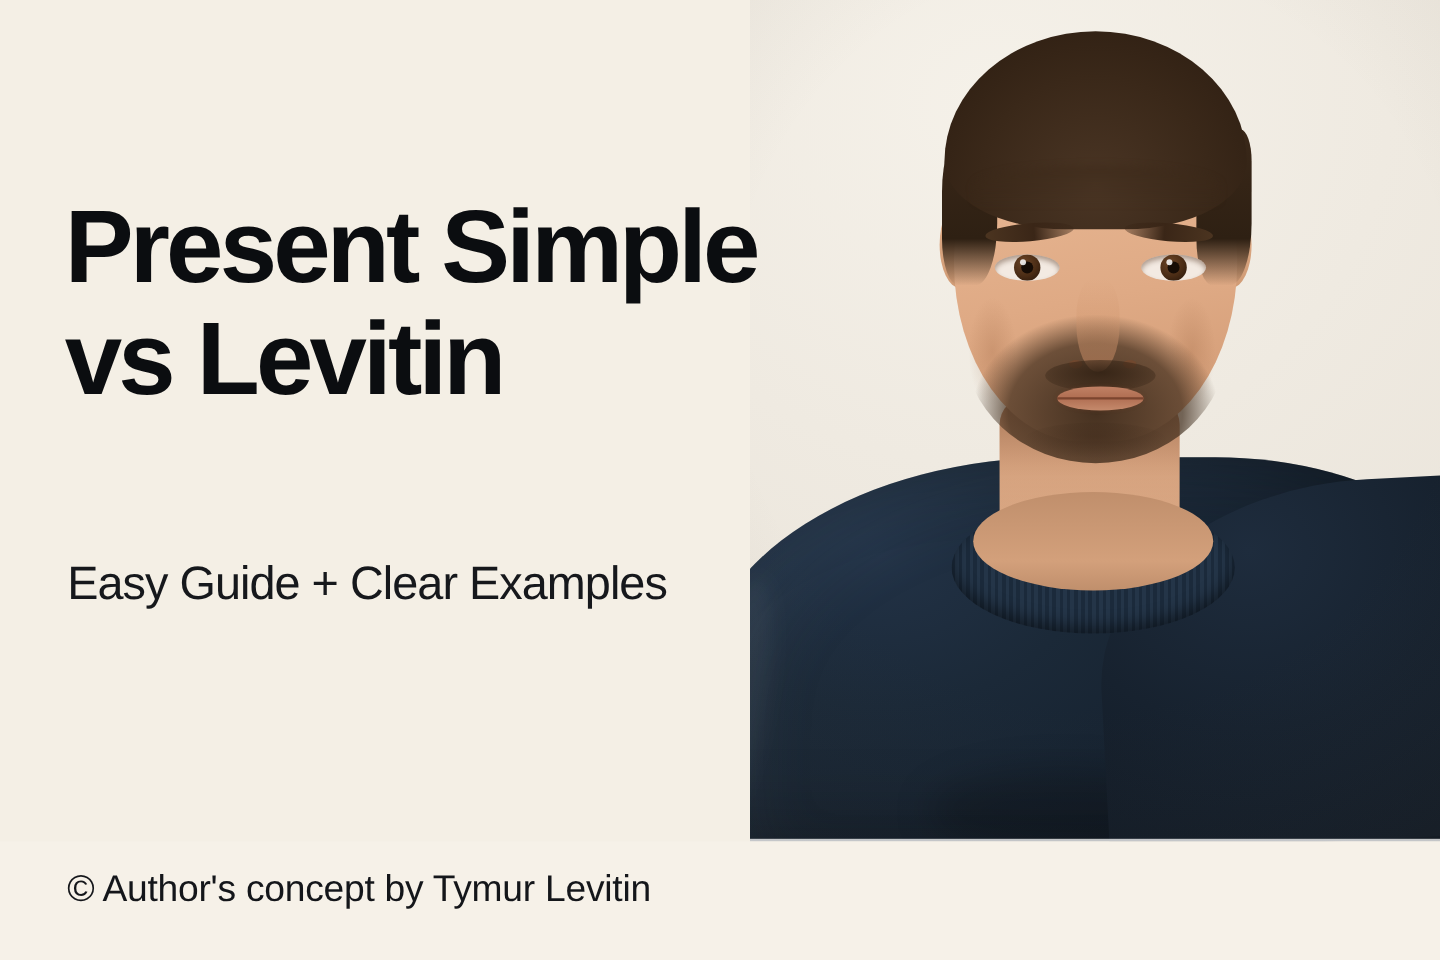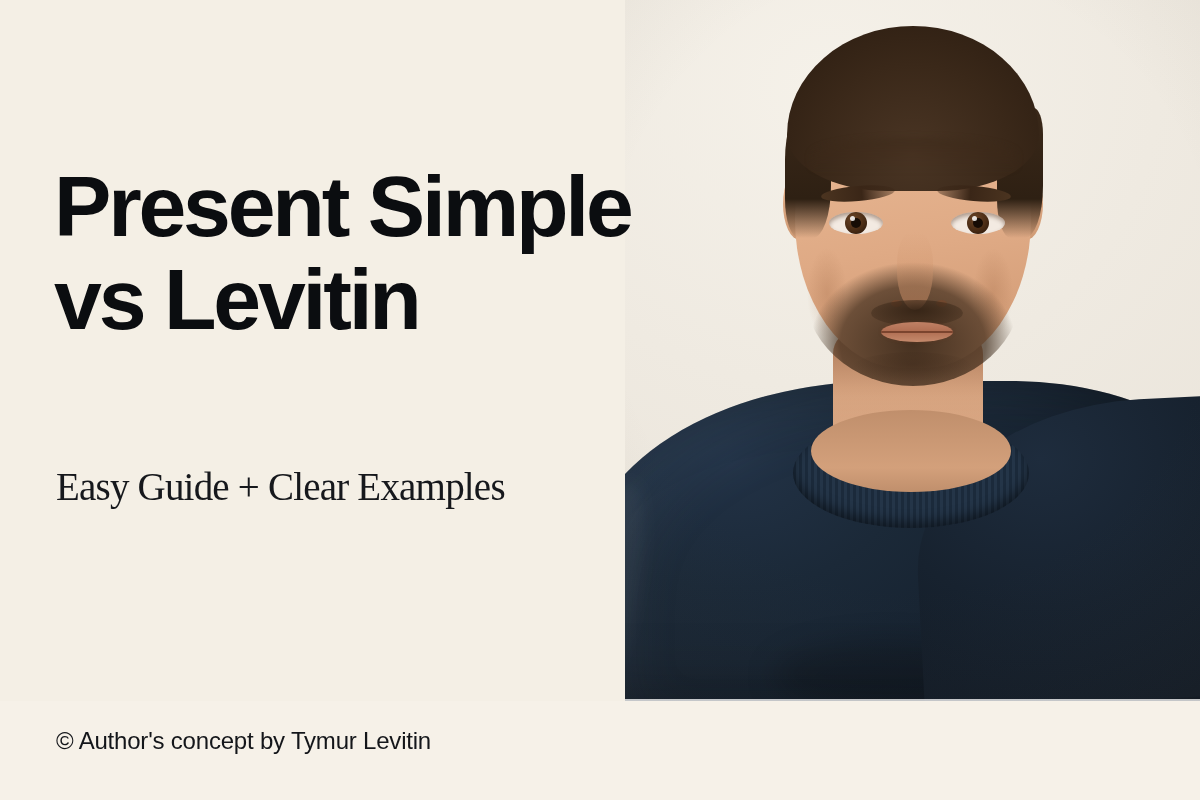--- a/index.html
+++ b/index.html
@@ -321,21 +321,21 @@
     left: 625px;
     top: 699px;
     width: 575px;
     height: 2px;
     background: rgba(255,255,255,0.75);
   }
   .credit {
     position: absolute;
     left: 56px;
     top: 723px;
-    font-size: 24px;
+    font-size: 31px;
     line-height: 36px;
     letter-spacing: -0.2px;
     color: #14161A;
     white-space: nowrap;
   }
 
   
   .headline {
     position: absolute;
     left: 54px;
@@ -354,21 +354,20 @@
   .subhead {
     position: absolute;
     left: 56px;
     top: 462px;
     font-size: 39px;
     line-height: 50px;
     font-weight: 400;
     letter-spacing: -0.8px;
     color: #16181C;
     white-space: nowrap;
-    font-family: Liberation Serif, serif;
   }
 </style>
 </head>
 <body>
 
 <div class="canvas">
 
   <div class="bg-plate"></div>
 
   <div class="photo-panel">

